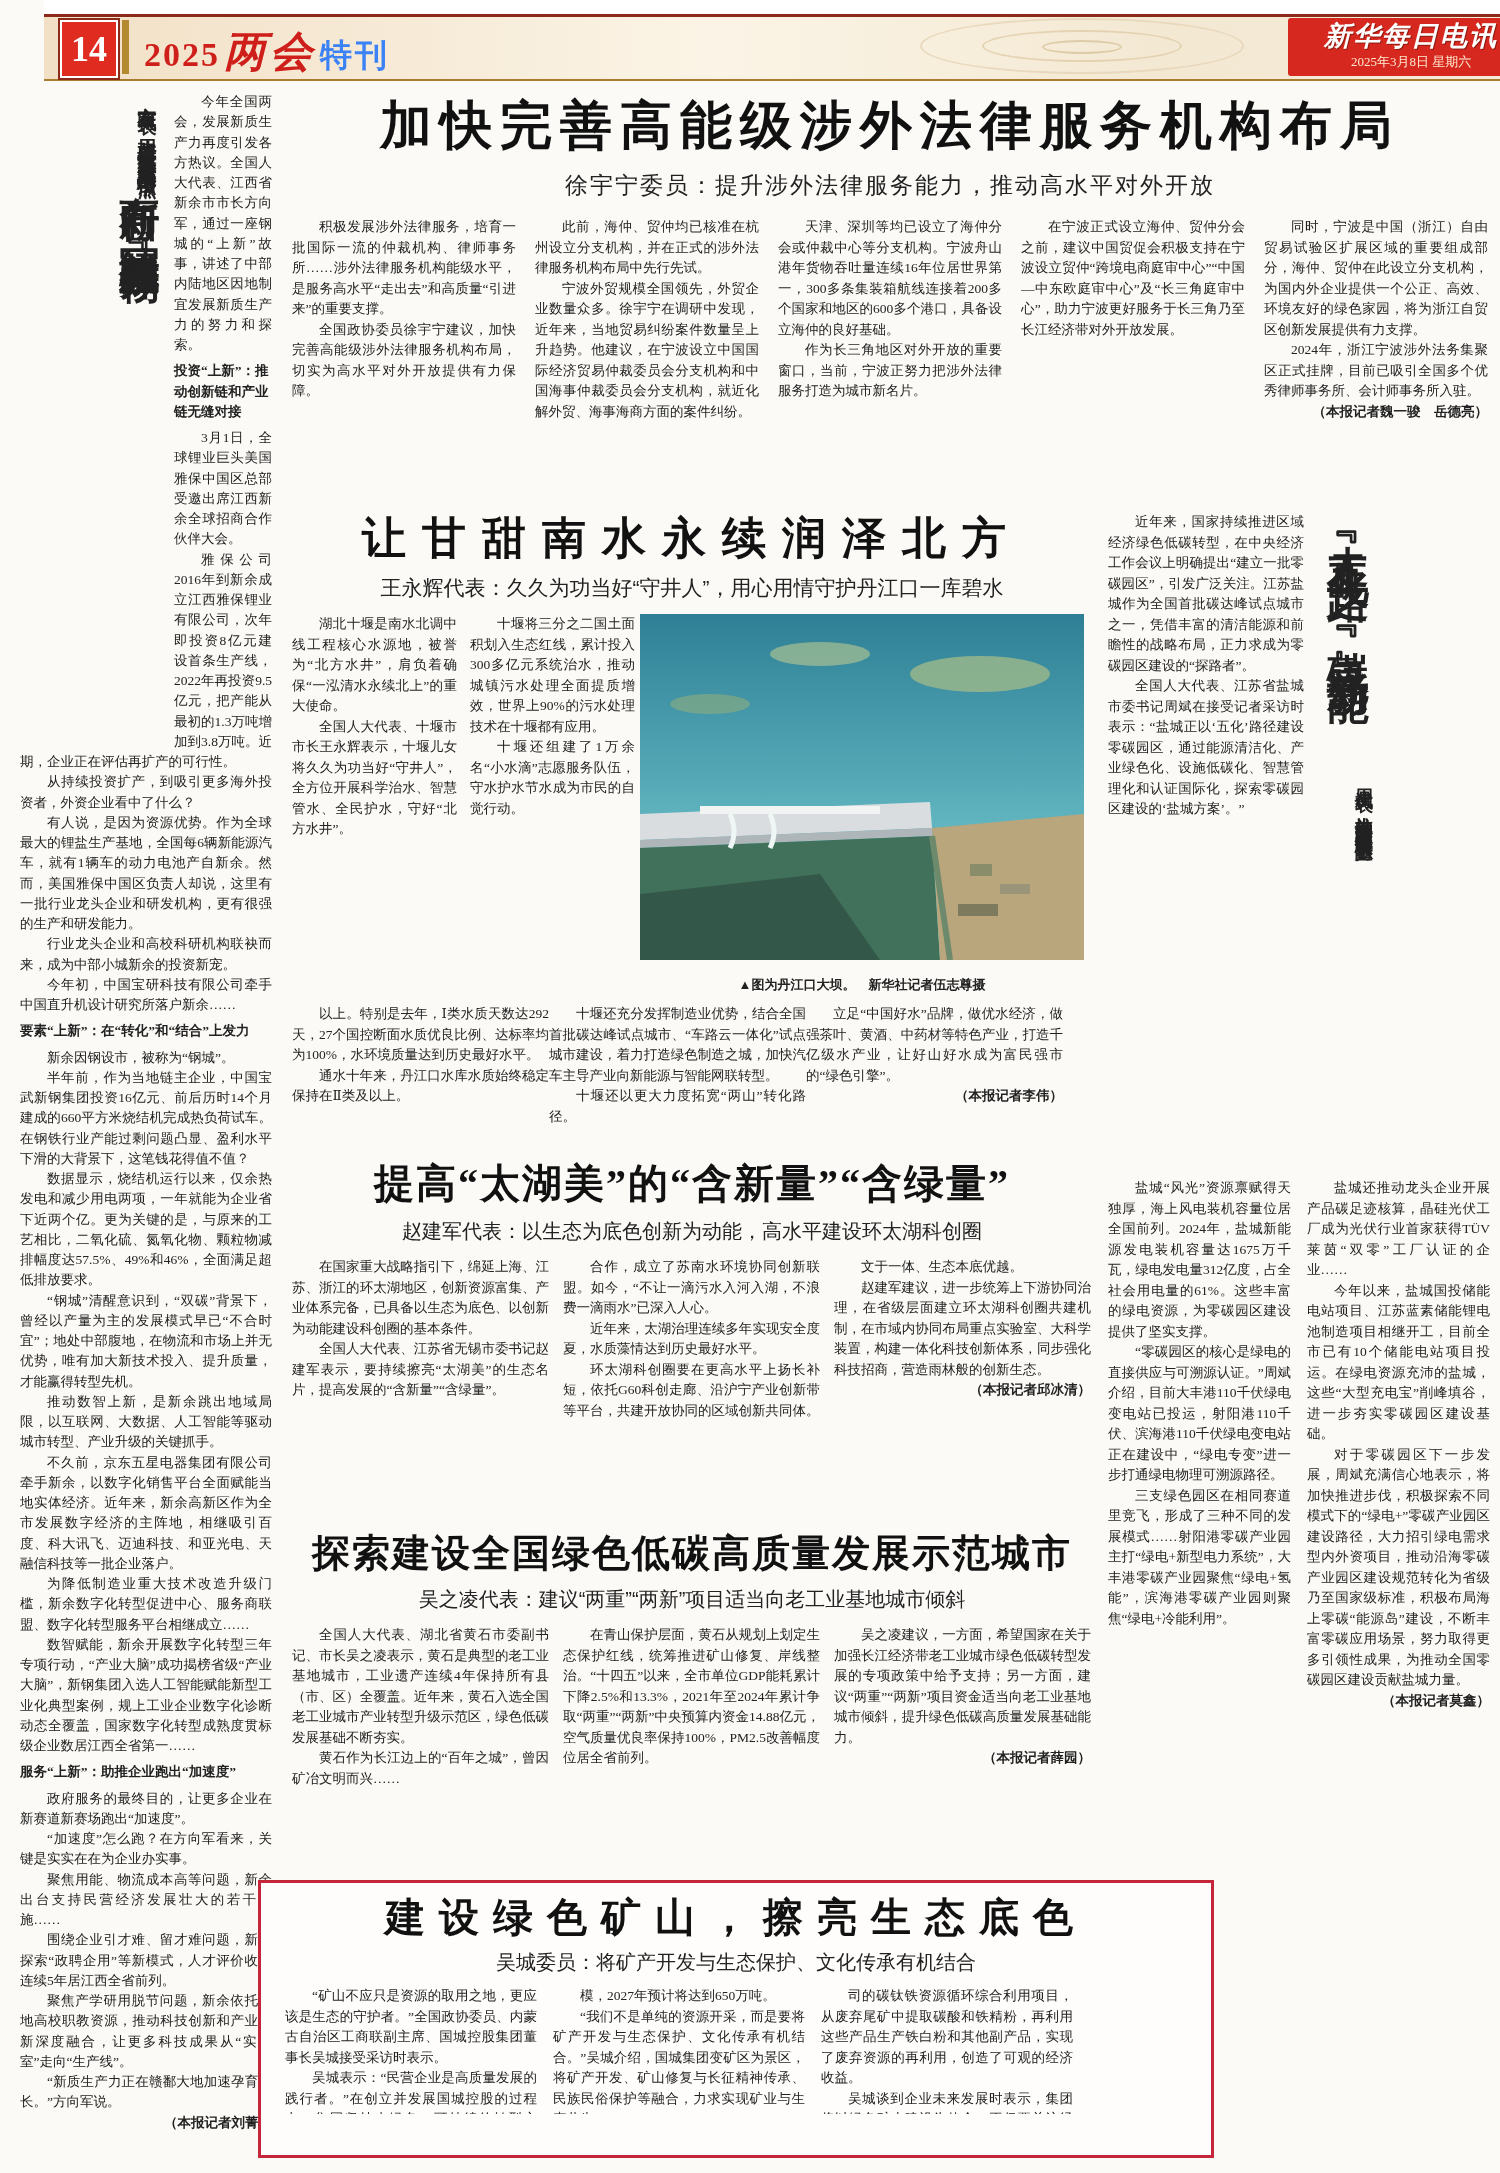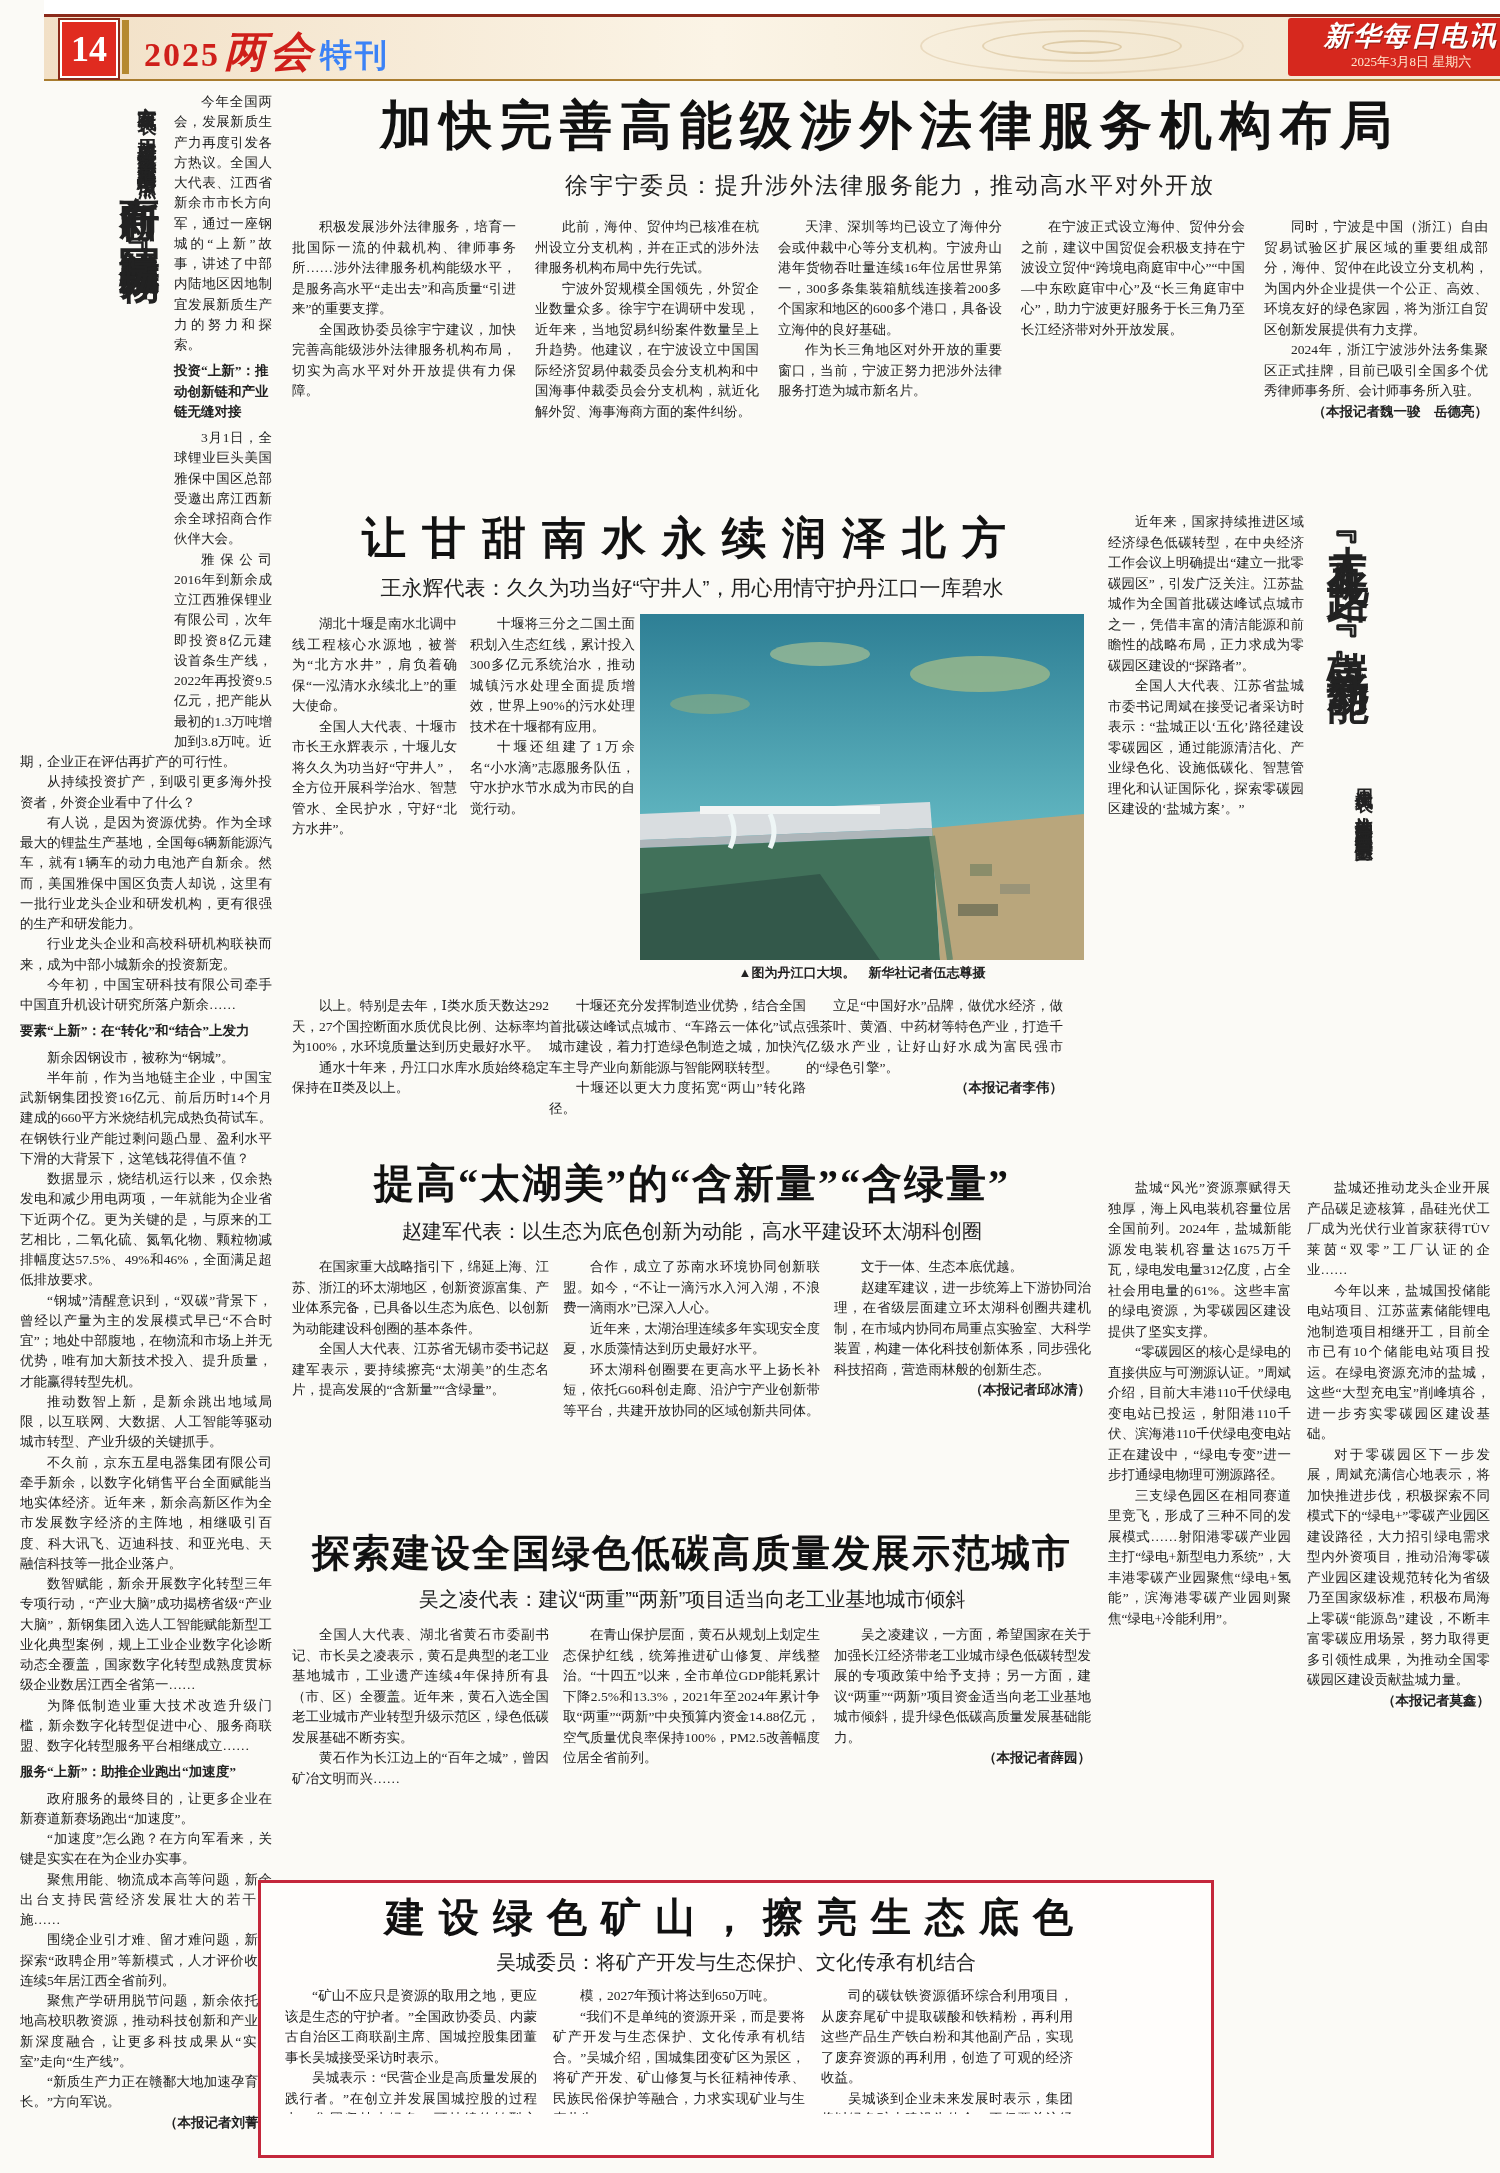--- a/index.html
+++ b/index.html
@@ -61,21 +61,21 @@
 
   
   .water{position:absolute;left:292px;top:512px;width:800px;height:636px;}
   .water .art-head{font-size:44px;letter-spacing:16px;line-height:54px;}
   .water .art-sub{font-size:21px;margin-top:8px;}
   .water-top{display:flex;margin-top:12px;gap:4px;}
   .w-leftcols{display:flex;gap:13px;width:344px;}
   .w-leftcols .col{width:165px;height:372px;}
   .photo-wrap{width:444px;}
   .photo{width:444px;height:346px;display:block;background:#3a8fae;}
-  .caption{text-align:center;font-size:13px;font-weight:bold;margin-top:4px;}
+  .caption{text-align:center;font-size:13px;font-weight:bold;margin-top:16px;}
   .water-bottom{margin-top:10px;gap:0;}
   .water-bottom .col{width:257px;height:130px;}
 
   
   .taihu{position:absolute;left:292px;top:1158px;width:800px;height:360px;}
   .taihu .art-head{font-size:40px;letter-spacing:2px;line-height:52px;}
   .taihu .art-sub{font-size:20px;margin-top:8px;}
   .taihu .cols{margin-top:12px;gap:14px;}
   .taihu .col{width:257px;height:228px;}
 
@@ -141,22 +141,22 @@
         <p class="para">有人说，是因为资源优势。作为全球最大的锂盐生产基地，全国每6辆新能源汽车，就有1辆车的动力电池产自新余。然而，美国雅保中国区负责人却说，这里有一批行业龙头企业和研发机构，更有很强的生产和研发能力。</p>
         <p class="para">行业龙头企业和高校科研机构联袂而来，成为中部小城新余的投资新宠。</p>
         <p class="para">今年初，中国宝研科技有限公司牵手中国直升机设计研究所落户新余……</p>
         <p class="para subhead">要素“上新”：在“转化”和“结合”上发力</p>
         <p class="para">新余因钢设市，被称为“钢城”。</p>
         <p class="para">半年前，作为当地链主企业，中国宝武新钢集团投资16亿元、前后历时14个月建成的660平方米烧结机完成热负荷试车。在钢铁行业产能过剩问题凸显、盈利水平下滑的大背景下，这笔钱花得值不值？</p>
         <p class="para">数据显示，烧结机运行以来，仅余热发电和减少用电两项，一年就能为企业省下近两个亿。更为关键的是，与原来的工艺相比，二氧化硫、氮氧化物、颗粒物减排幅度达57.5%、49%和46%，全面满足超低排放要求。</p>
         <p class="para">“钢城”清醒意识到，“双碳”背景下，曾经以产量为主的发展模式早已“不合时宜”；地处中部腹地，在物流和市场上并无优势，唯有加大新技术投入、提升质量，才能赢得转型先机。</p>
         <p class="para">推动数智上新，是新余跳出地域局限，以互联网、大数据、人工智能等驱动城市转型、产业升级的关键抓手。</p>
         <p class="para">不久前，京东五星电器集团有限公司牵手新余，以数字化销售平台全面赋能当地实体经济。近年来，新余高新区作为全市发展数字经济的主阵地，相继吸引百度、科大讯飞、迈迪科技、和亚光电、天融信科技等一批企业落户。</p>
+        <p class="para">为降低制造业重大技术改造升级门槛，新余数字化转型促进中心、服务商联盟、数字化转型服务平台相继成立……</p>
         <p class="para">数智赋能，新余开展数字化转型三年专项行动，“产业大脑”成功揭榜省级“产业大脑”，新钢集团入选人工智能赋能新型工业化典型案例，规上工业企业数字化诊断动态全覆盖，国家数字化转型成熟度贯标级企业数居江西全省第一……</p>
-        <p class="para">为降低制造业重大技术改造升级门槛，新余数字化转型促进中心、服务商联盟、数字化转型服务平台相继成立……</p>
         <p class="para subhead">服务“上新”：助推企业跑出“加速度”</p>
         <p class="para">政府服务的最终目的，让更多企业在新赛道新赛场跑出“加速度”。</p>
         <p class="para">“加速度”怎么跑？在方向军看来，关键是实实在在为企业办实事。</p>
         <p class="para">聚焦用能、物流成本高等问题，新余出台支持民营经济发展壮大的若干措施……</p>
         <p class="para">围绕企业引才难、留才难问题，新余探索“政聘企用”等新模式，人才评价收缴连续5年居江西全省前列。</p>
         <p class="para">聚焦产学研用脱节问题，新余依托本地高校职教资源，推动科技创新和产业创新深度融合，让更多科技成果从“实验室”走向“生产线”。</p>
         <p class="para">“新质生产力正在赣鄱大地加速孕育生长。”方向军说。</p>
       </div>
     <div class="credit">（本报记者刘菁）</div>
   </div>

